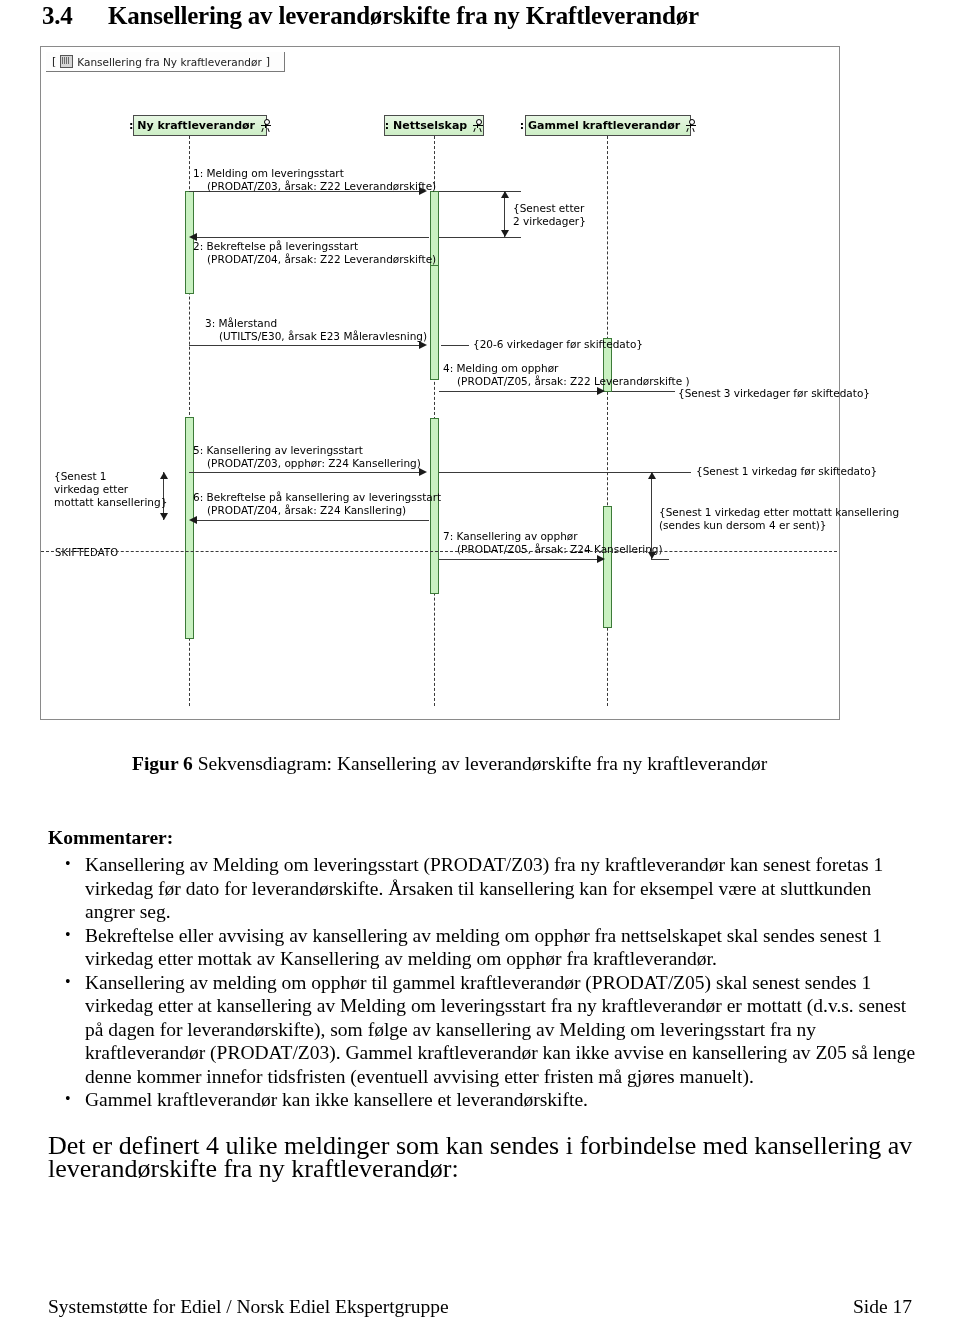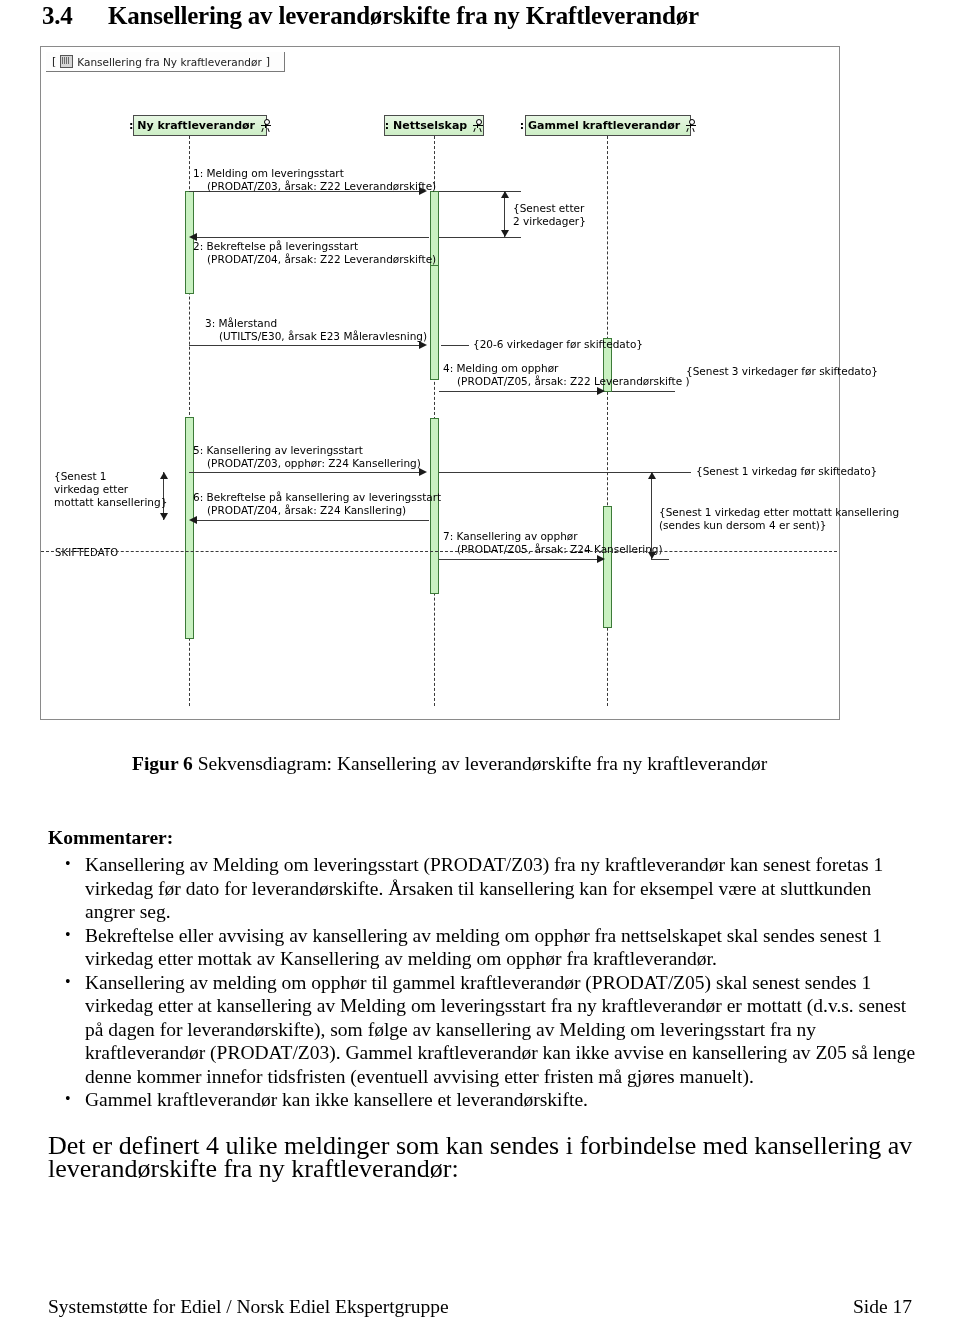--- a/index.html
+++ b/index.html
@@ -238,21 +238,21 @@
   <div class="hline" style="left:400px;top:298px;width:28px;"></div>
   <div class="constraint" style="left:432px;top:291px;">{20-6 virkedager før skiftedato}</div>
 
   <div class="msg" style="left:398px;top:344px;width:160px;"></div>
   <div class="arrowR" style="left:556px;top:339.5px;"></div>
   <div class="mlabel" style="left:402px;top:315px;">
     <span>4: Melding om opphør</span>
     <span class="ind">(PRODAT/Z05, årsak: Z22 Leverandørskifte )</span>
   </div>
   <div class="hline" style="left:571px;top:344px;width:63px;"></div>
-  <div class="constraint" style="left:637px;top:318px;margin-left:8px;">{Senest 3 virkedager før skiftedato}</div>
+  <div class="constraint" style="left:637px;top:340px;">{Senest 3 virkedager før skiftedato}</div>
 
   <div class="msg" style="left:148px;top:425px;width:232px;"></div>
   <div class="arrowR" style="left:378px;top:420.5px;"></div>
   <div class="mlabel" style="left:152px;top:397px;">
     <span>5: Kansellering av leveringsstart</span>
     <span class="ind">(PRODAT/Z03, opphør: Z24 Kansellering)</span>
   </div>
 
   <div class="hline" style="left:398px;top:425px;width:252px;"></div>
   <div class="constraint" style="left:655px;top:418px;">{Senest 1 virkedag før skiftedato}</div>

